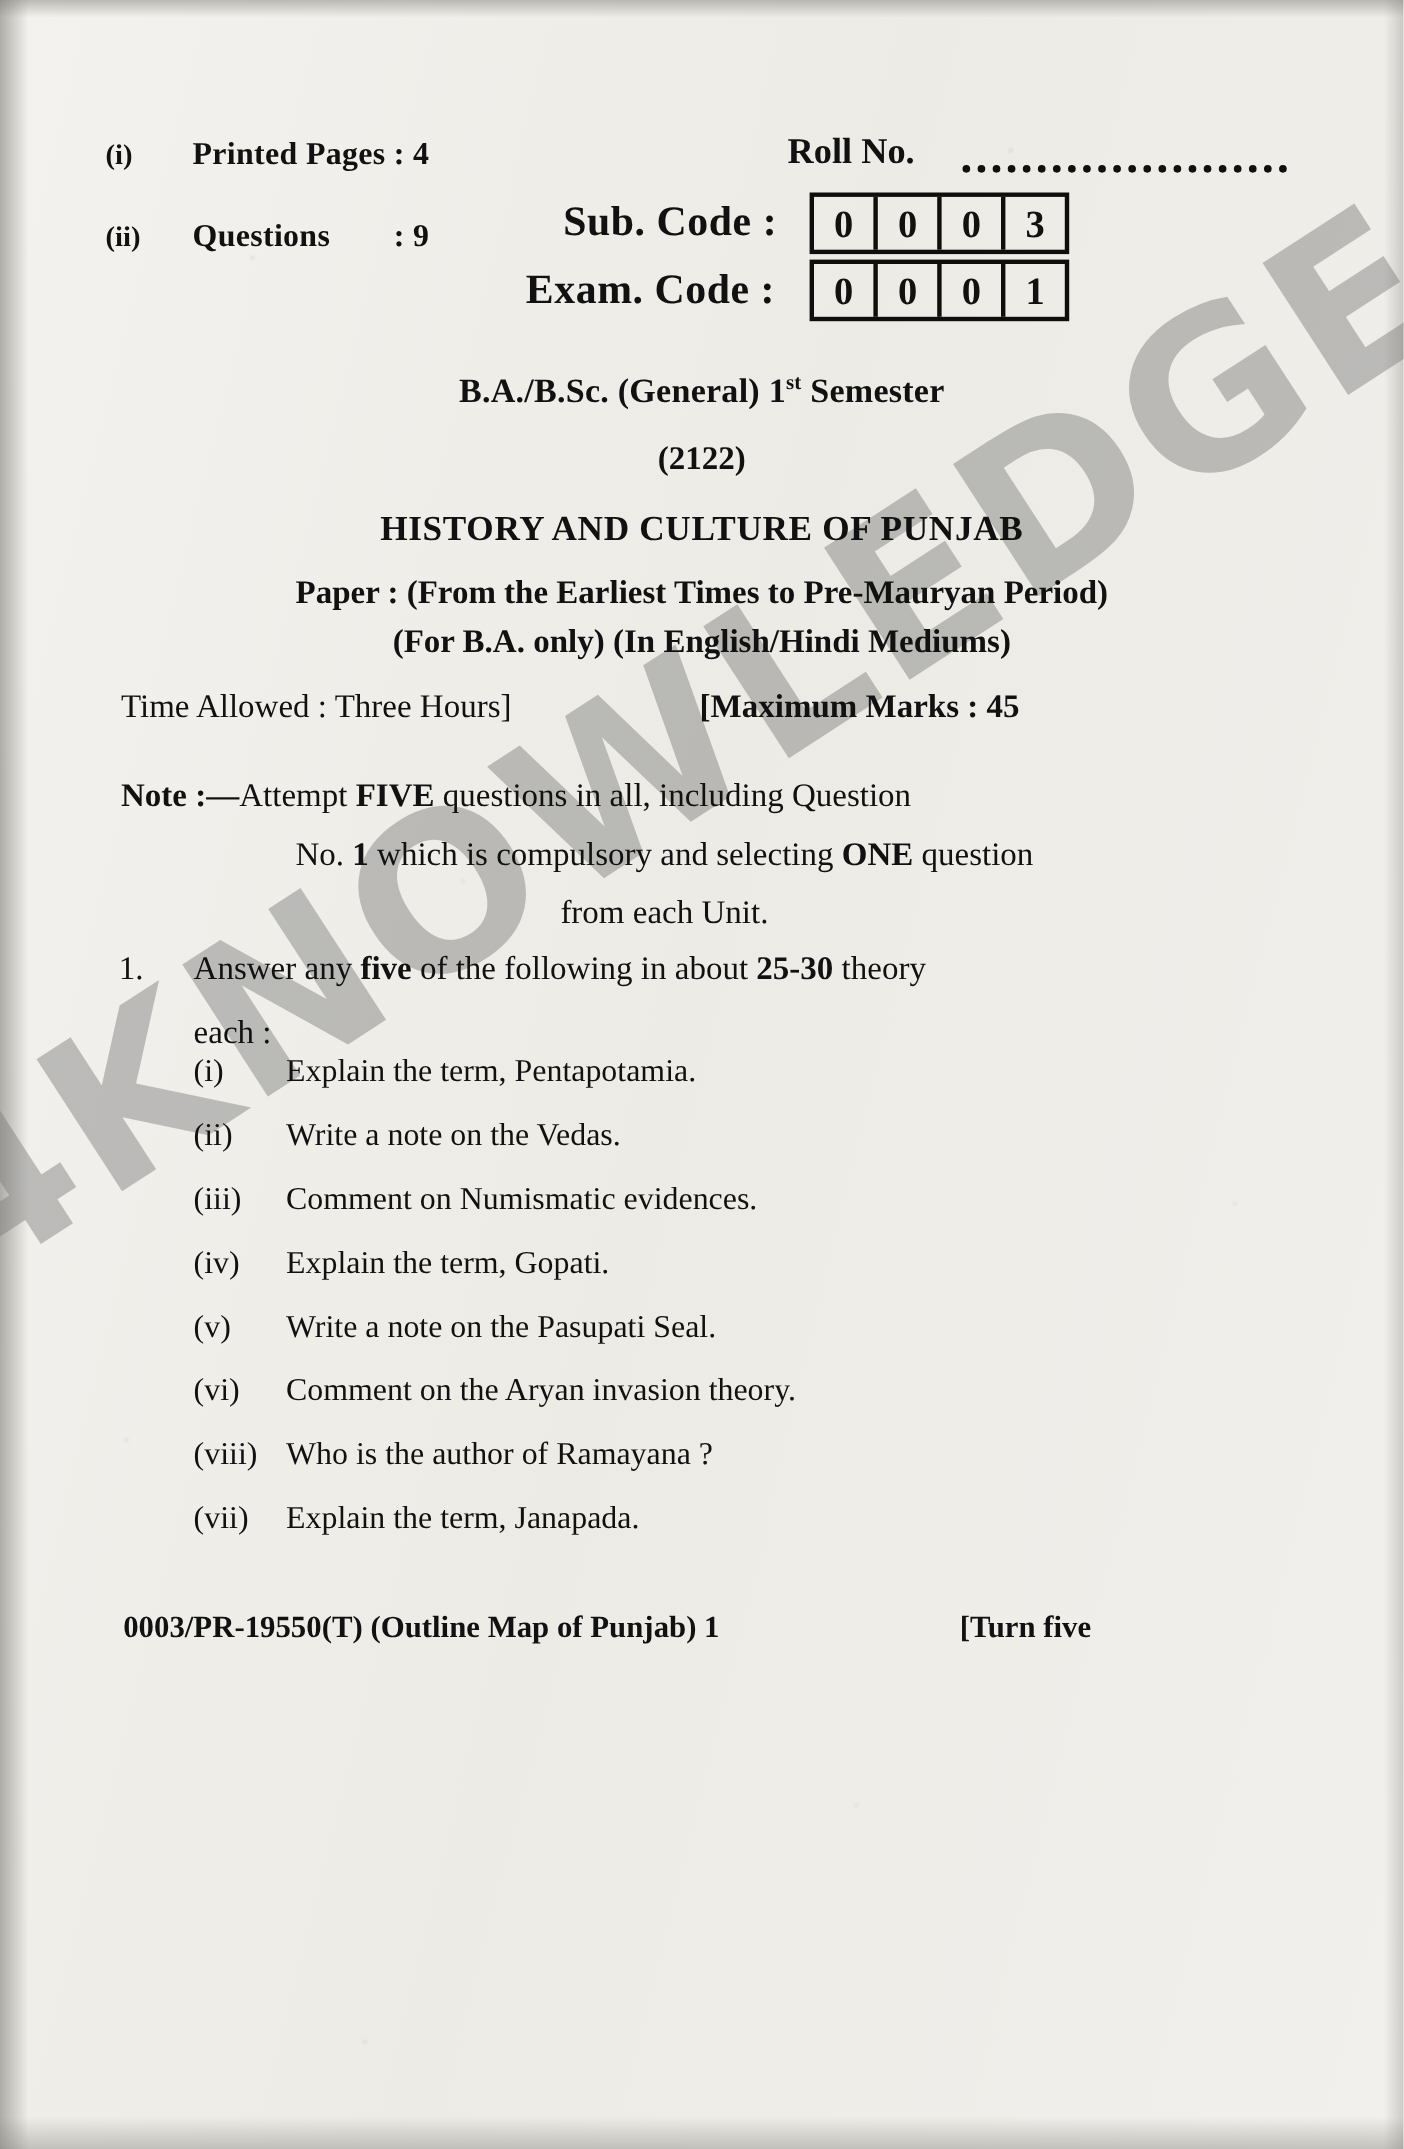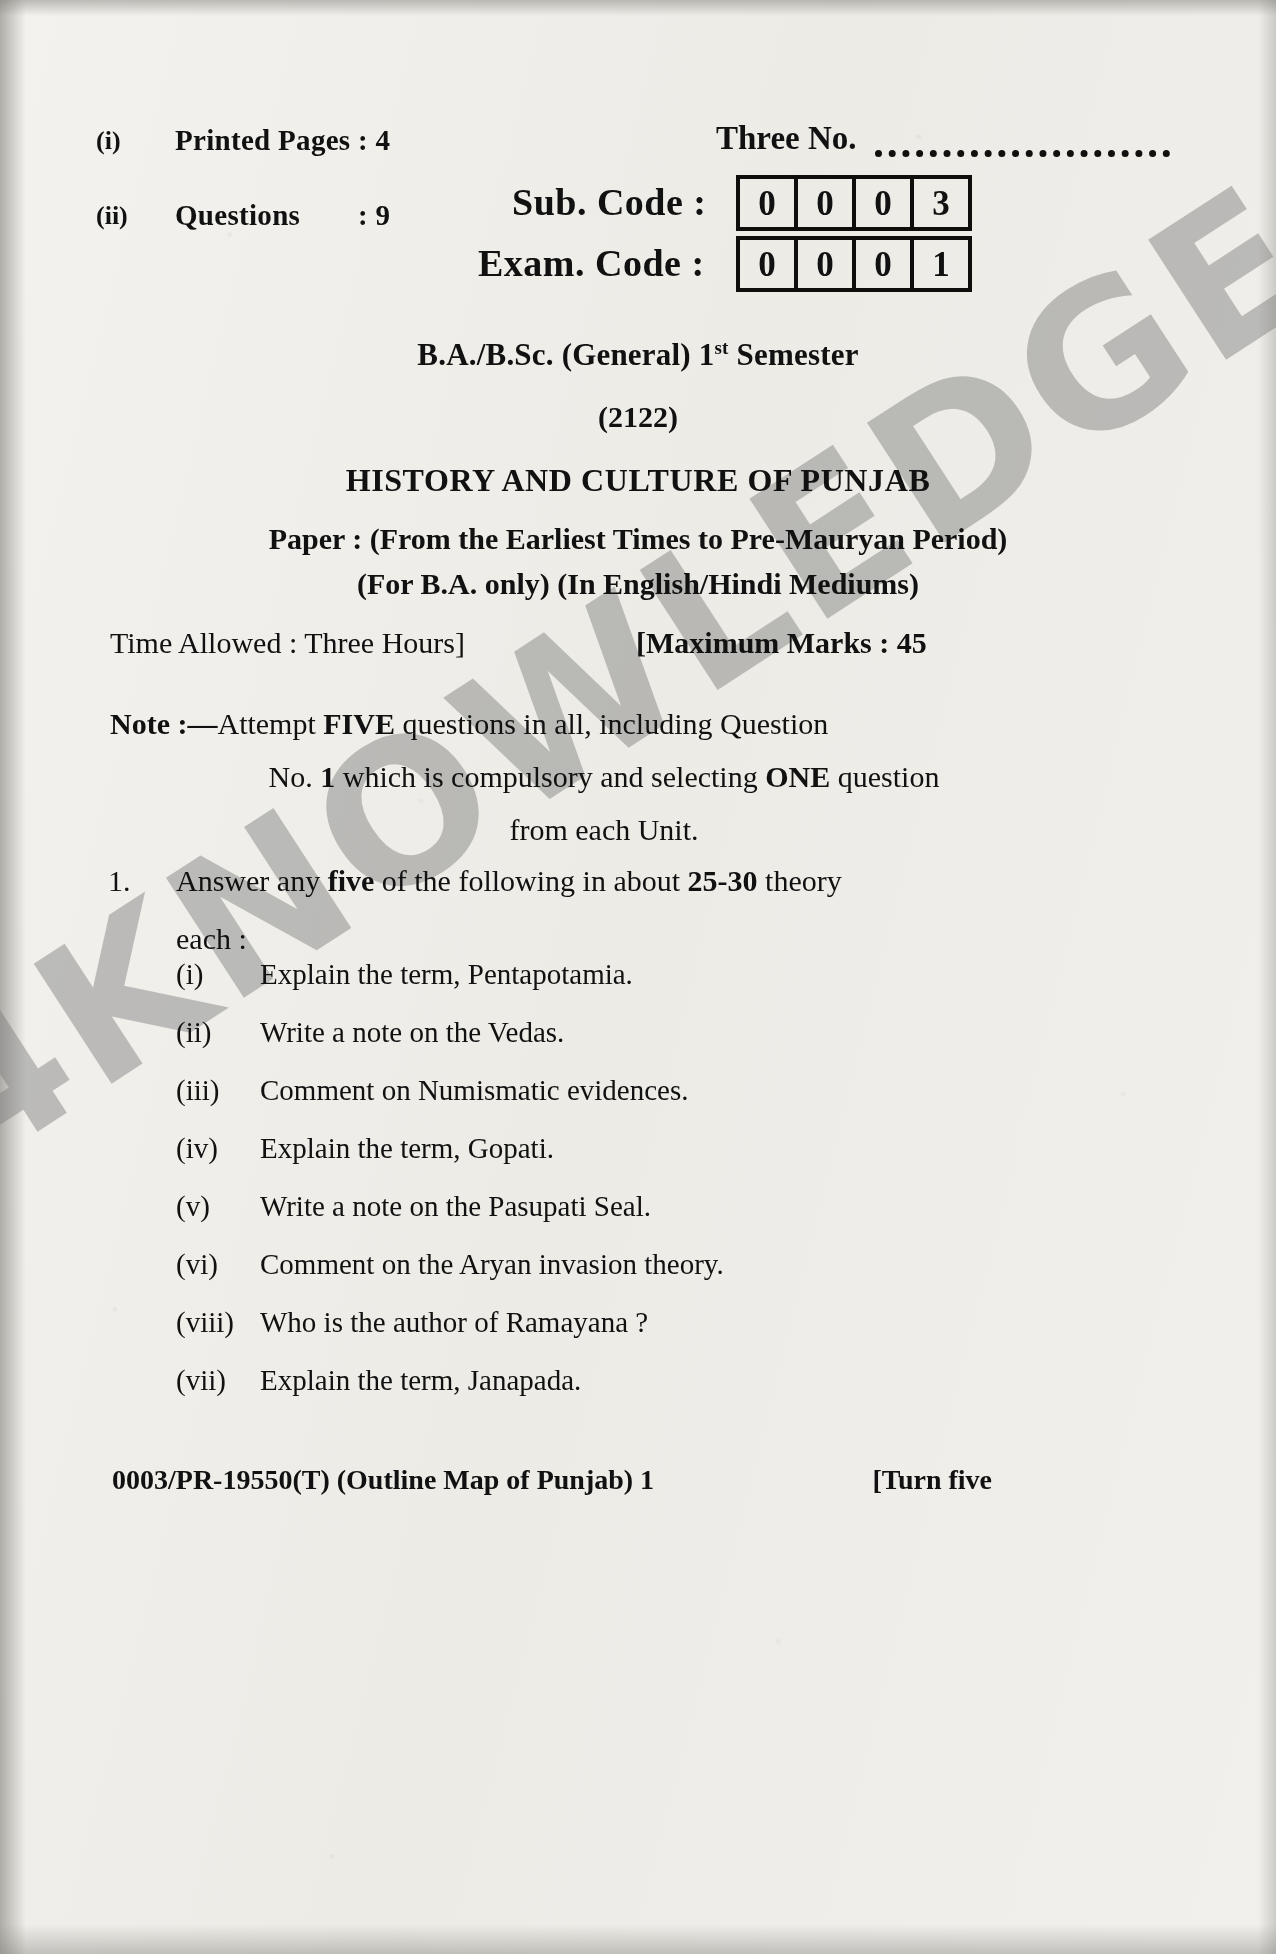--- a/index.html
+++ b/index.html
@@ -114,21 +114,21 @@
 
 <div id="content">
 
   <span class="meta-num" style="left:96px;top:126px;">(i)</span>
   <span class="meta-txt" style="left:175px;top:124px;">Printed Pages : 4</span>
 
   <span class="meta-num" style="left:96px;top:201px;">(ii)</span>
   <span class="meta-txt" style="left:175px;top:199px;">Questions</span>
   <span class="meta-txt" style="left:358px;top:199px;">: 9</span>
 
-  <span id="roll-label">Three No.</span>
+  <span id="roll-label">Roll No.</span>
   <div id="roll-dots"></div>
 
   <span class="code-label" style="left:512px;top:180px;">Sub. Code :</span>
   <div class="code-boxes" id="sub-code-boxes" style="left:736px;top:175px;">
     <div>0</div>
     <div>0</div>
     <div>0</div>
     <div>3</div>
   </div>
 

